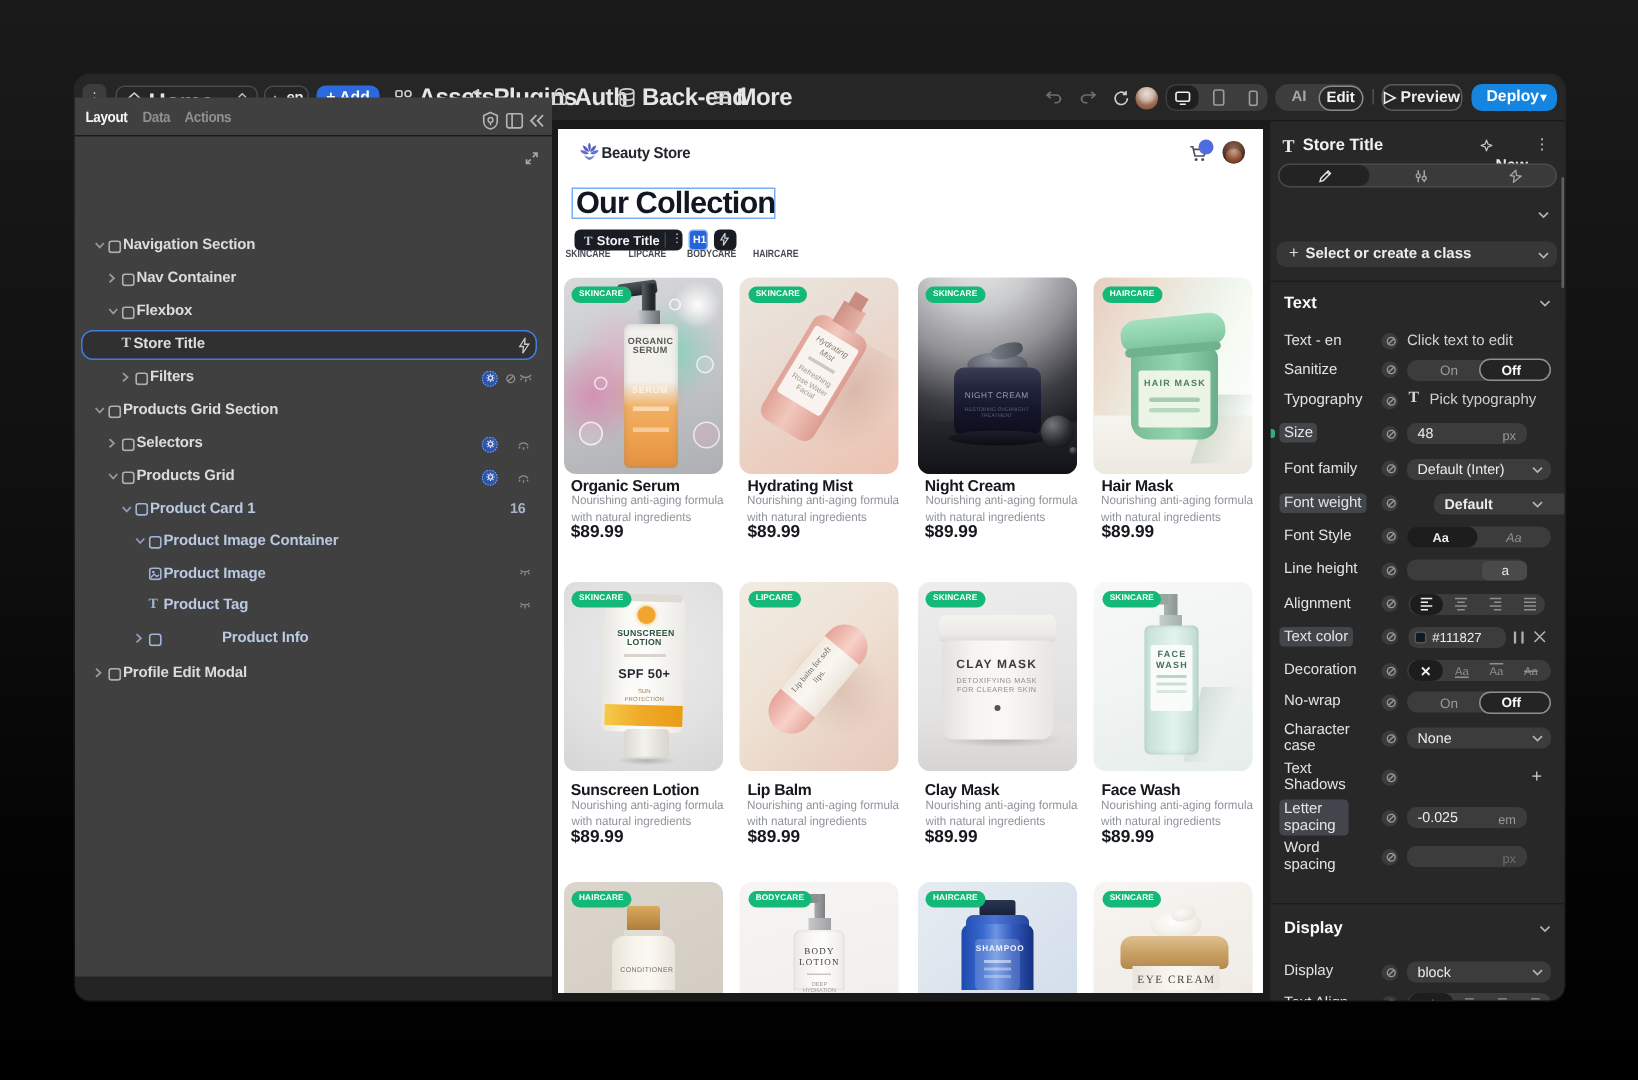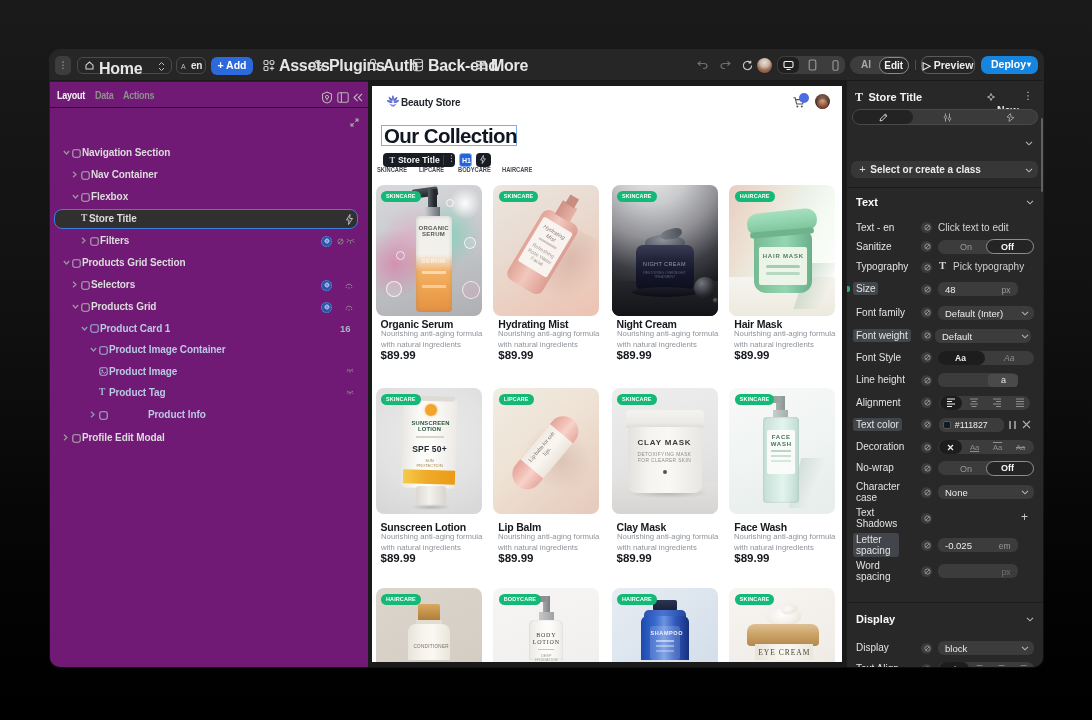--- a/index.html
+++ b/index.html
@@ -16,23 +16,23 @@
 #addbtn { left:161px; top:7px; width:42px; height:18px; background:#2c69dd; border-radius:6px; color:#fff; font-size:10.5px; font-weight:bold; text-align:center; line-height:17px; }
 .tbitem { top:9px; height:14px; line-height:14px; }
 #avatar1 { left:707px; top:8px; width:15px; height:15px; border-radius:50%; background:radial-gradient(circle at 50% 30%, #e8ded6 0%, #cbb6a8 35%, #9c6b52 60%, #7e4a33 100%); }
 #devgrp { left:727px; top:6px; width:68px; height:18px; background:#3d3d3d; border-radius:7px; }
 #devactive { left:1px; top:1px; width:21px; height:16px; background:#1f1f1f; border-radius:6px; }
 #aiedit { left:800px; top:6px; width:59px; height:18px; background:#3d3d3d; border-radius:9px; }
 #editpill { left:29px; top:0.5px; width:29.5px; height:17px; background:#262626; border:1px solid #8a8a8a; border-radius:9px; color:#f2f2f2; font-size:10px; font-weight:bold; text-align:center; line-height:15px; }
 #prevbtn { left:871px; top:6px; width:54px; height:18px; border:1px solid #5a5a5a; border-radius:7px; color:#ededed; font-size:10.5px; font-weight:bold; text-align:center; line-height:16px; }
 #deploybtn { left:931px; top:6px; width:57px; height:18px; background:#1585e0; border-radius:7px; color:#fff; font-size:10.5px; font-weight:bold; line-height:17px; }
 
-#lb { position:absolute; left:0; top:32px; width:318px; height:586px; background:#701a75; }
+#lb { position:absolute; left:0; top:15px; width:318px; height:586px; background:#404040; }
 #lbtabs { position:absolute; left:0; top:0; width:318px; height:26px; border-bottom:1px solid #1a1a1a; }
-.treerow { position:absolute; left:0; width:318px; height:20px; font-size:10px; color:#dcdcdc; font-weight:bold; letter-spacing:-0.1px; }
+.treerow { position:absolute; left:0; width:318px; height:20px; font-size:10px; color:#dcdcdc; font-weight:bold; letter-spacing:-0.1px;margin-top:28px; }
 .treerow span.lbl { position:absolute; top:4px; }
 .comp { color:#b9c9e2; }
 .tic { position:absolute; top:5px; }
 
 #ca { position:absolute; left:318px; top:31px; width:479px; height:586px; background:#1a1a1a; }
 #page { position:absolute; left:4px; top:5px; width:470px; height:576px; background:#fff; overflow:hidden; }
 .tagpill { position:absolute; background:#14b877; color:#fff; font-size:5.5px; font-weight:bold; letter-spacing:0.1px; height:10.5px; line-height:10.5px; padding:0 5px; border-radius:5.5px; }
 .pimg { position:absolute; width:106px; border-radius:8px; overflow:hidden; }
 .ptitle { position:absolute; font-size:10.5px; font-weight:bold; color:#15181d; letter-spacing:-0.2px; }
 .pdesc { position:absolute; font-size:8px; color:#8e939b; line-height:10.6px; transform:scaleX(0.97); transform-origin:0 0; }
@@ -598,21 +598,21 @@
       </div>
       <svg class="abs" style="left:173.5px;top:229.8px;" width="8" height="5" viewBox="0 0 8 5">
         <path d="M1 0.8 L4 3.8 L7 0.8" fill="none" stroke="#b5b5b5" stroke-width="1.1"></path>
       </svg>
     <span class="rlabel rlabelhl" style="top:247.5px;">Font weight</span>
       <div class="iconcirc" style="top:249.0px;"></div>
       <svg class="abs" style="left:76.5px;top:251.0px;" width="7" height="7" viewBox="0 0 7 7">
         <circle cx="3.5" cy="3.5" r="2.6" fill="none" stroke="#9a9a9a" stroke-width="0.9"></circle>
         <path d="M1.6 5.4 L5.4 1.6" stroke="#9a9a9a" stroke-width="0.9"></path>
       </svg>
-      <div class="ctl" style="left:88px;top:247.5px;width:95.5px;">
+      <div class="ctl" style="left:109px;top:247.5px;width:95.5px;font-weight:bold;">
         <span class="abs" style="left:7px;top:2px;">Default</span>
       </div>
       <svg class="abs" style="left:173.5px;top:252.5px;" width="8" height="5" viewBox="0 0 8 5">
         <path d="M1 0.8 L4 3.8 L7 0.8" fill="none" stroke="#b5b5b5" stroke-width="1.1"></path>
       </svg>
     <span class="rlabel" style="top:270.8px;">Font Style</span>
       <div class="iconcirc" style="top:271.3px;"></div>
       <svg class="abs" style="left:76.5px;top:273.3px;" width="7" height="7" viewBox="0 0 7 7">
         <circle cx="3.5" cy="3.5" r="2.6" fill="none" stroke="#9a9a9a" stroke-width="0.9"></circle>
         <path d="M1.6 5.4 L5.4 1.6" stroke="#9a9a9a" stroke-width="0.9"></path>

